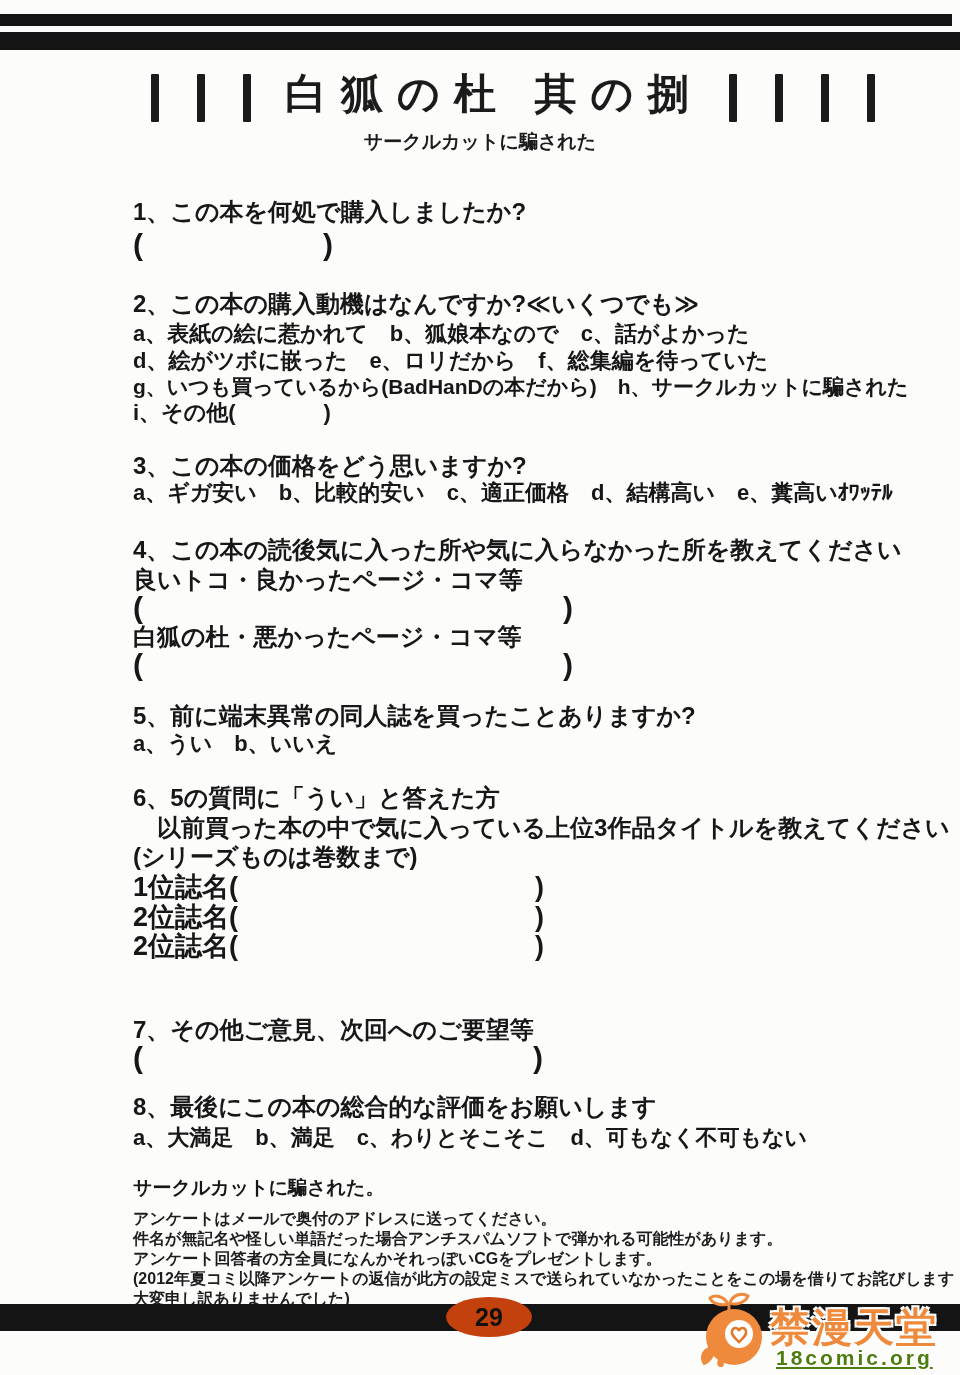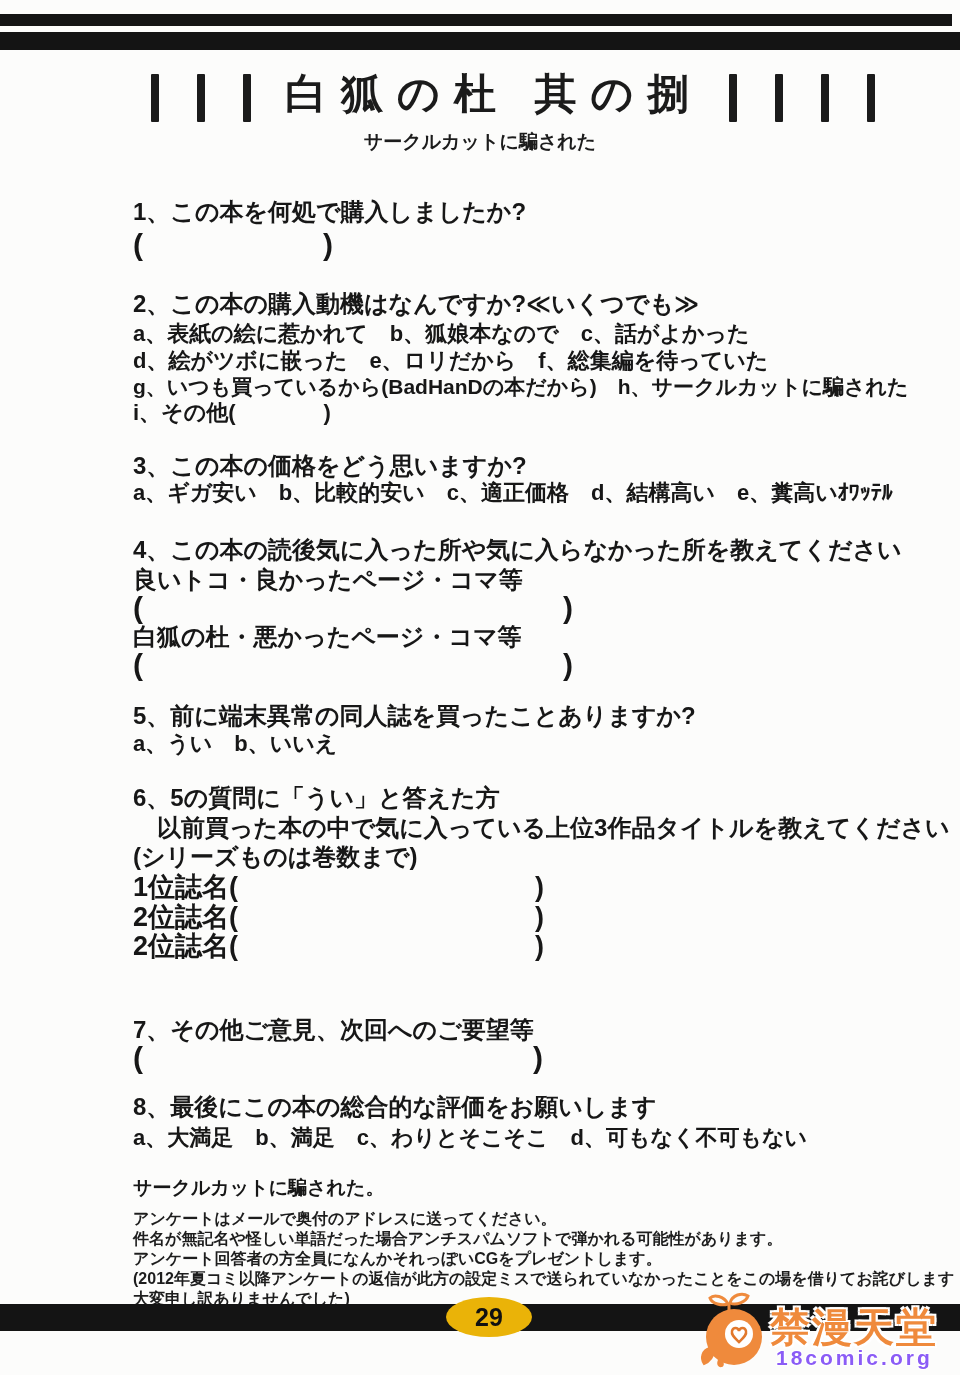--- a/index.html
+++ b/index.html
@@ -42,37 +42,38 @@
   .q-opt-c { font-size: 21px; font-weight: 900; }
   .q-paren { font-size: 30px; font-weight: 900; }
   .q6-row  { font-size: 27px; font-weight: 900; }
   .q-small { font-size: 19px; font-weight: 900; }
   .note    { font-size: 16px; font-weight: 700; color: #1d1d1d; }
 
   
   .bottombar { position: absolute; left: 0; top: 1304px; width: 960px; height: 27px; background: #141414; }
   .pagenum-badge {
     position: absolute; left: 446px; top: 1297px; width: 86px; height: 40px;
-    background: #eab308; border-radius: 50%;
+    background: #c2410c; border-radius: 50%;
     display: flex; align-items: center; justify-content: center;
     font-size: 25px; font-weight: 900; color: #111; z-index: 2;
   }
 
   
   .watermark { position: absolute; left: 690px; top: 1284px; width: 270px; height: 91px; z-index: 3; }
   .wm-mascot { position: absolute; left: 8px; top: 6px; }
   .wm-brand {
     position: absolute; left: 80px; top: 16px;
     font-size: 40px; font-weight: 900; color: #ef8a3c; letter-spacing: 2px; white-space: nowrap;
     text-shadow: -2px -2px 0 #fff, 2px -2px 0 #fff, -2px 2px 0 #fff, 2px 2px 0 #fff, 0 0 3px #fff;
   }
   .wm-site {
     position: absolute; left: 86px; top: 62px;
-    font-size: 21px; font-weight: 900; color: #8b5cf6; letter-spacing: 3px; white-space: nowrap;
+    font-size: 21px; font-weight: 900; color: #4d7c0f; letter-spacing: 3px; white-space: nowrap;
     text-shadow: -1px -1px 0 #fff, 1px -1px 0 #fff, -1px 1px 0 #fff, 1px 1px 0 #fff;
+    text-decoration: underline;
   }
 </style>
 </head>
 <body>
 
 <div class="page">
 
   <div class="topbar b1"></div>
   <div class="topbar b2"></div>
 

